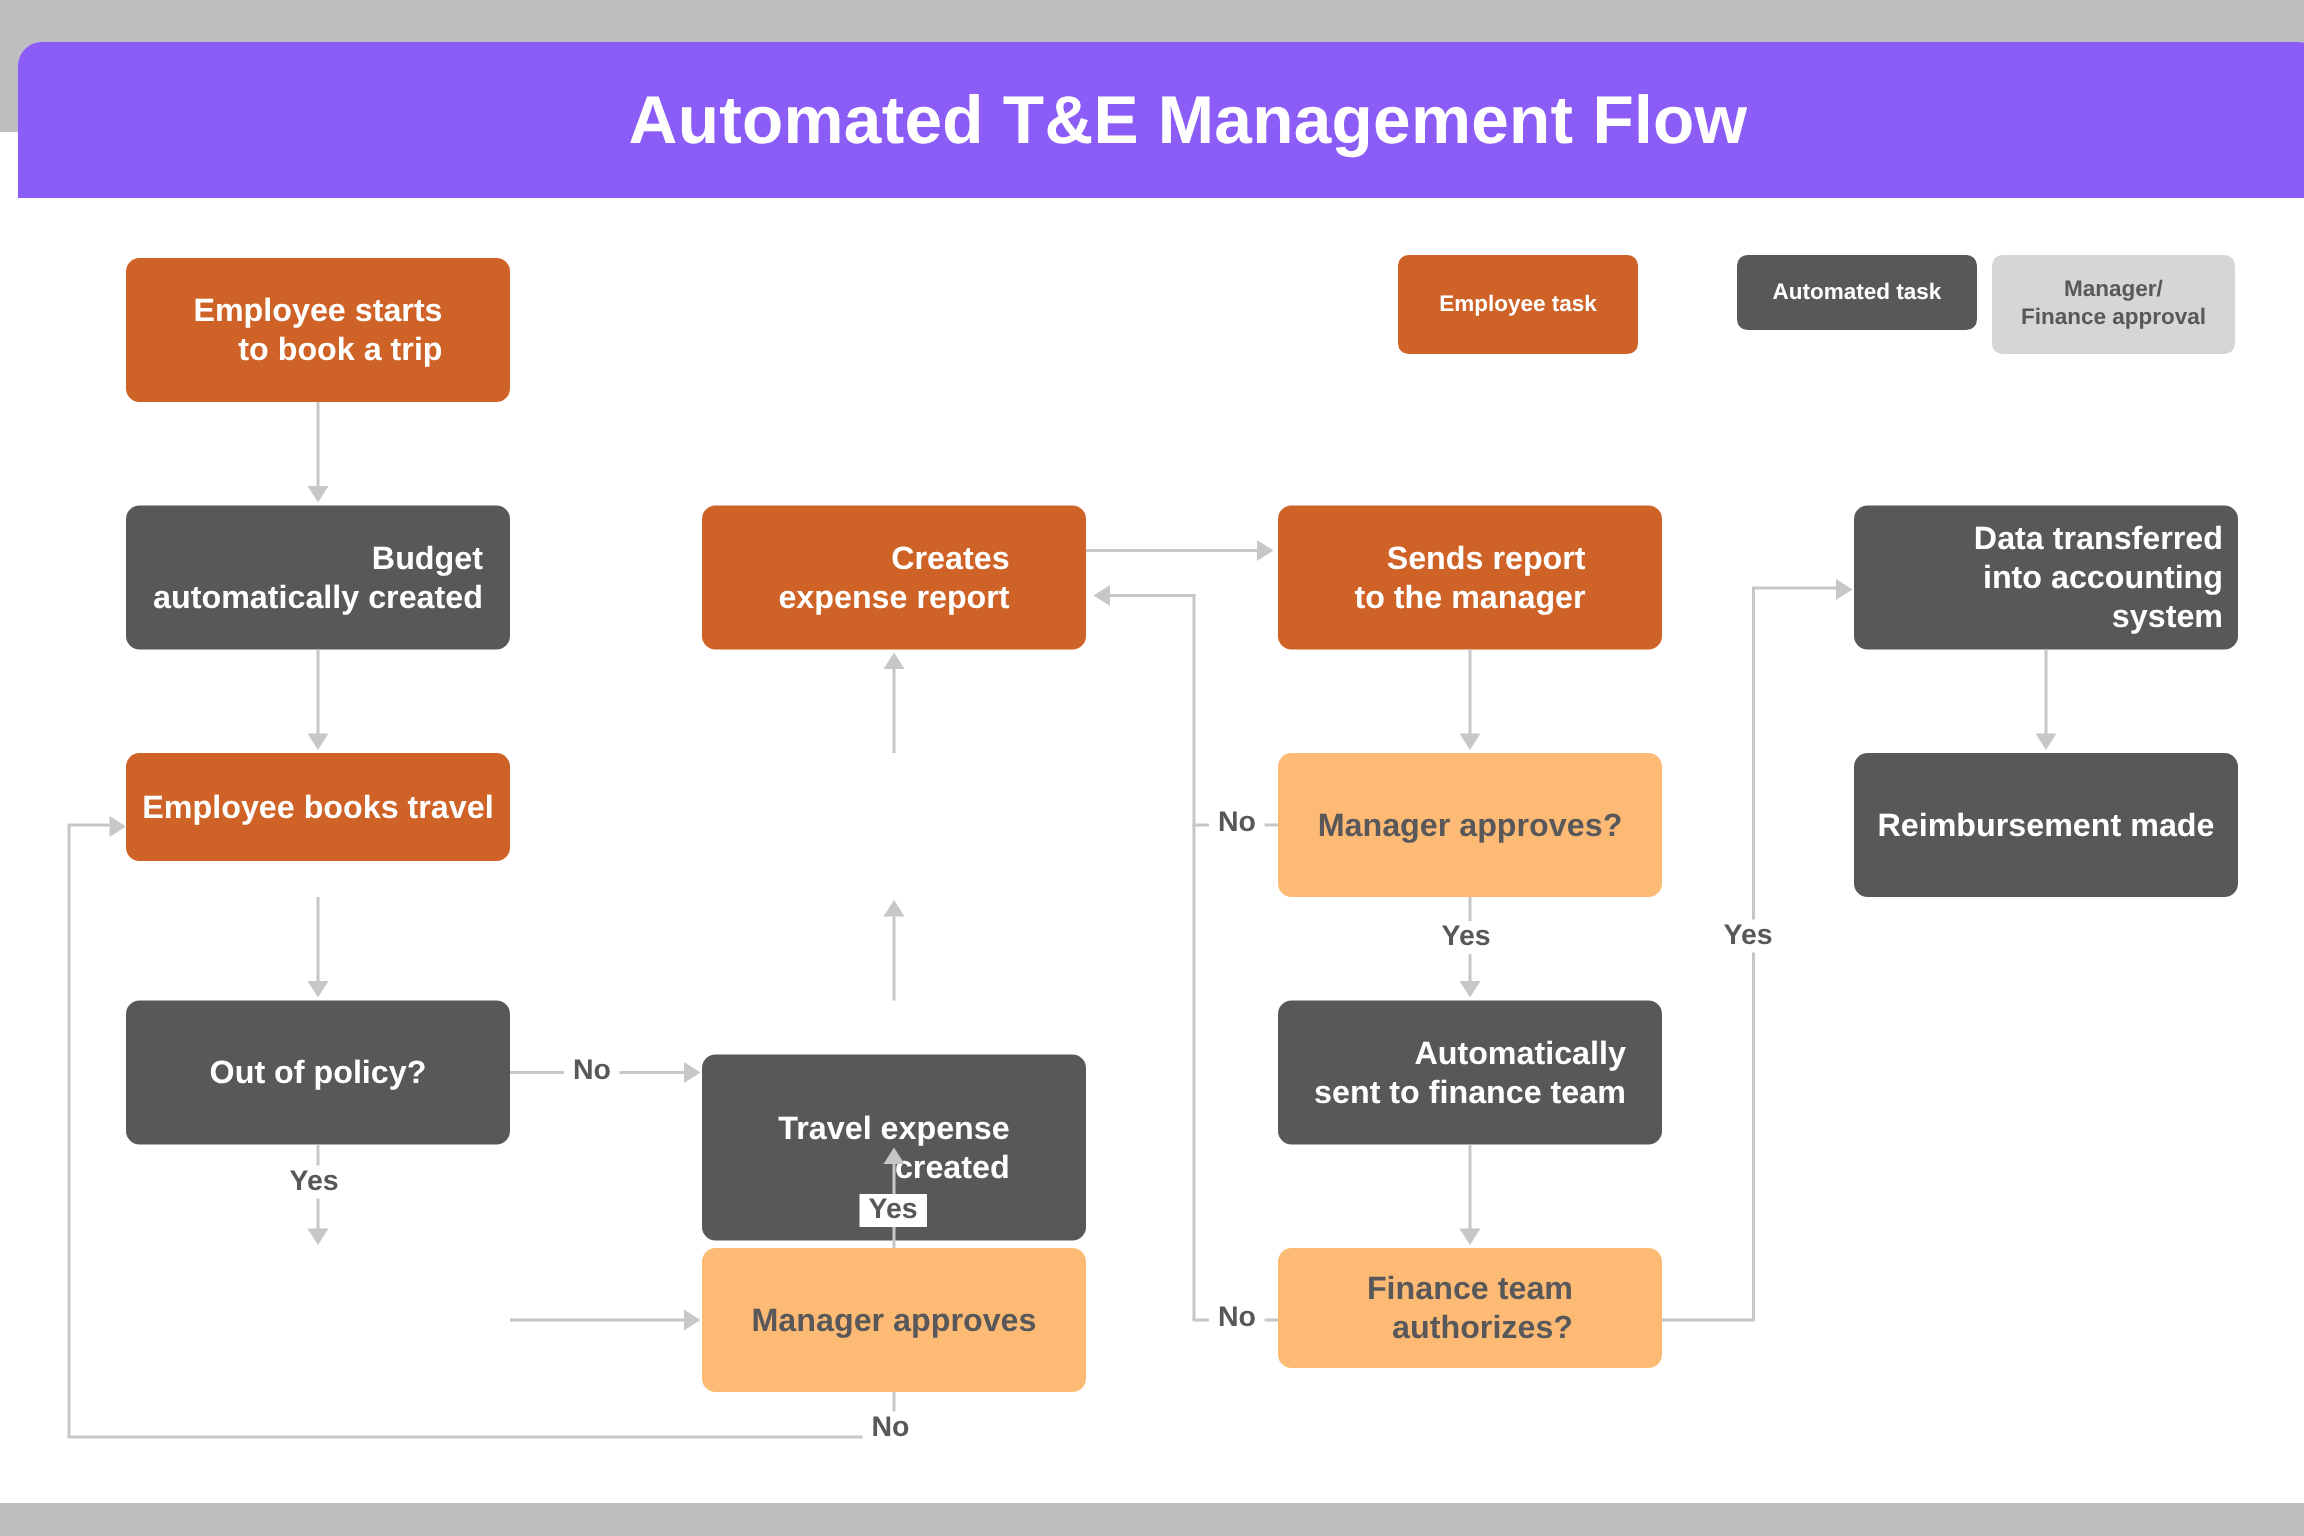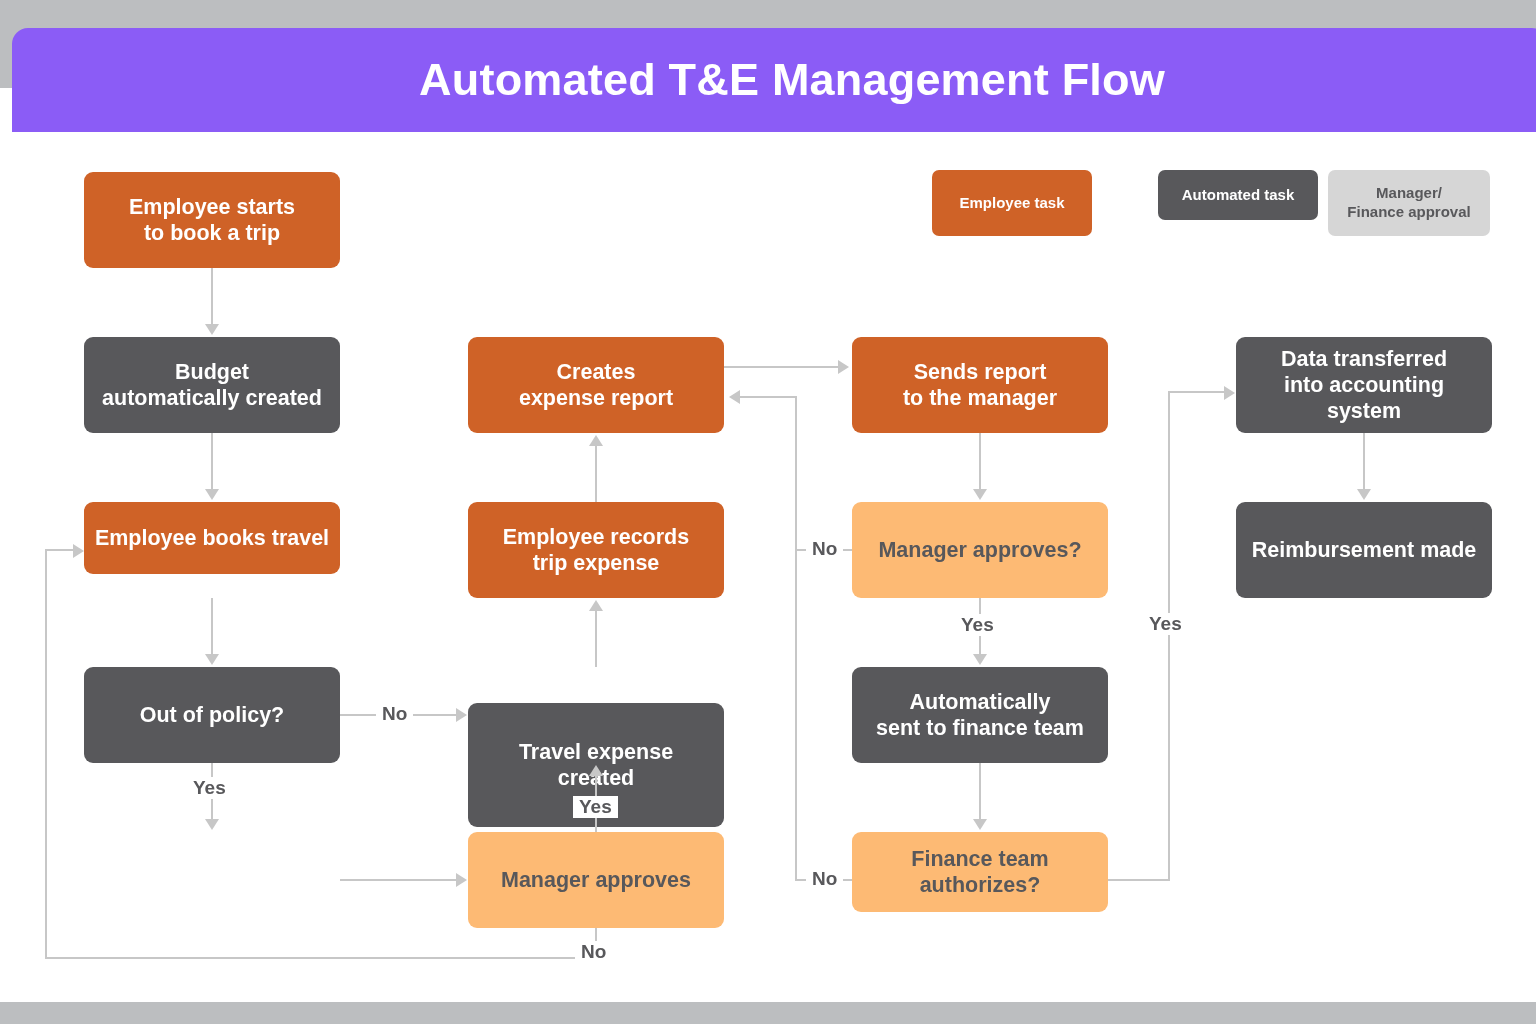--- a/index.html
+++ b/index.html
@@ -33,21 +33,21 @@
     padding:0 8px;box-sizing:border-box;
   }
   .lg-orange{background:#cf6227;color:#ffffff;}
   .lg-dark{background:#58585b;color:#ffffff;}
   .lg-light{background:#d6d6d6;color:#58585b;}
 
   
   .node{
     position:absolute;border-radius:9px;
     display:flex;align-items:center;justify-content:center;
-    text-align:center;font-size:21.5px;font-weight:bold;line-height:1.22;
+    text-align:right;font-size:21.5px;font-weight:bold;line-height:1.22;
     box-sizing:border-box;padding:0 10px;
   }
   .n-orange{background:#cf6227;color:#ffffff;}
   .n-dark{background:#58585b;color:#ffffff;}
   .n-light{background:#fdba74;color:#58585b;}
 
   
   .conn{position:absolute;background:#c7c7c7;}
   .vline{width:2px;}
   .hline{height:2px;}
@@ -122,23 +122,20 @@
   <div class="conn hline" style="left:340px;top:879px;width:116px;"></div>
   <div class="arrow arrow-right" style="left:456px;top:873px;"></div>
 
   <div class="node n-orange" style="left:468px;top:337px;width:256px;height:96px;">
     <span>Creates<br>expense report</span>
   </div>
 
   <div class="conn vline" style="left:595px;top:446px;height:56px;"></div>
   <div class="arrow arrow-up" style="left:589px;top:435px;"></div>
 
-  <div class="node n-orange" style="left:468px;top:502px;width:256px;height:96px;">
-    <span>Employee records<br>trip expense</span>
-  </div>
 
   <div class="conn vline" style="left:595px;top:611px;height:56px;"></div>
   <div class="arrow arrow-up" style="left:589px;top:600px;"></div>
 
   <div class="node n-dark" style="left:468px;top:703px;width:256px;height:124px;">
     <span>Travel expense<br>created</span>
   </div>
 
   <div class="conn vline" style="left:595px;top:776px;height:56px;"></div>
   <div class="arrow arrow-up" style="left:589px;top:765px;"></div>

